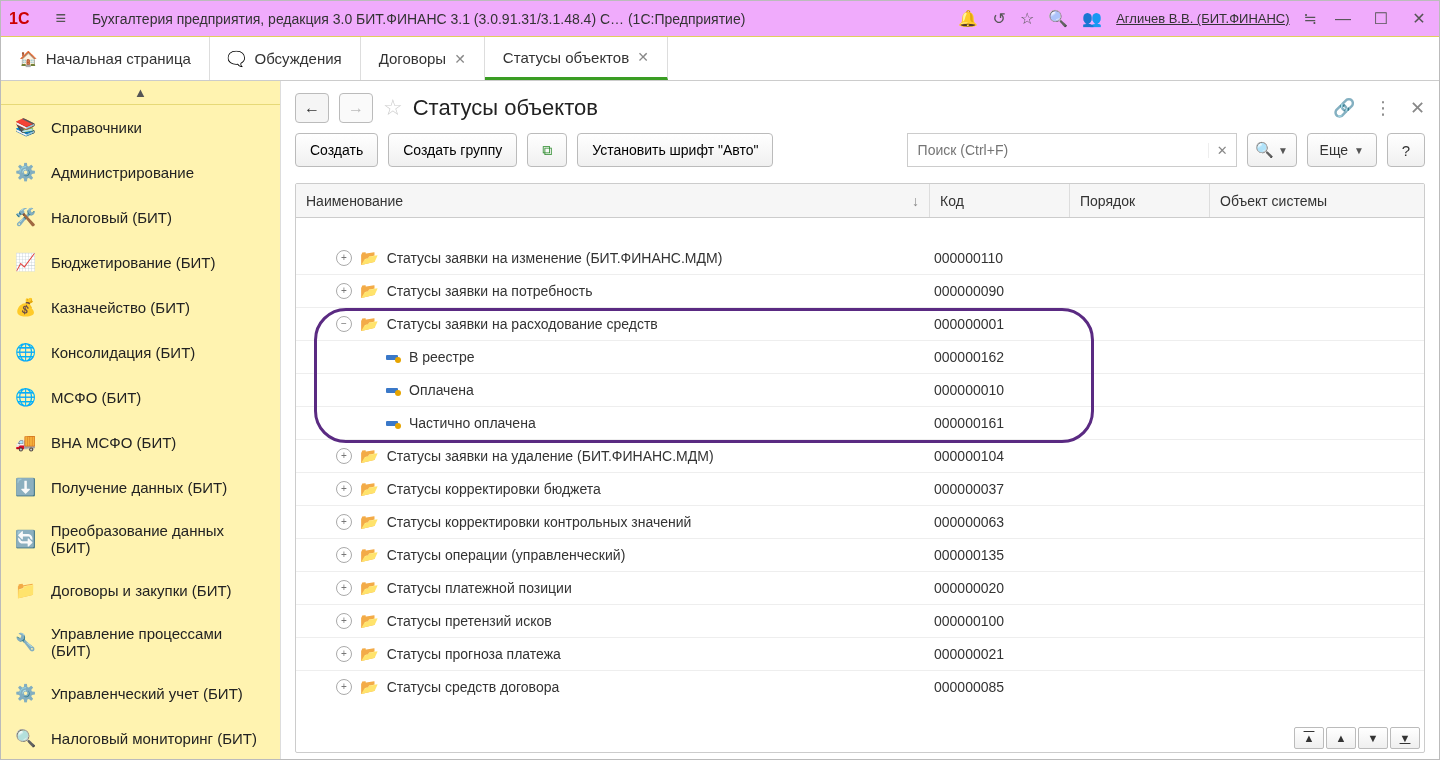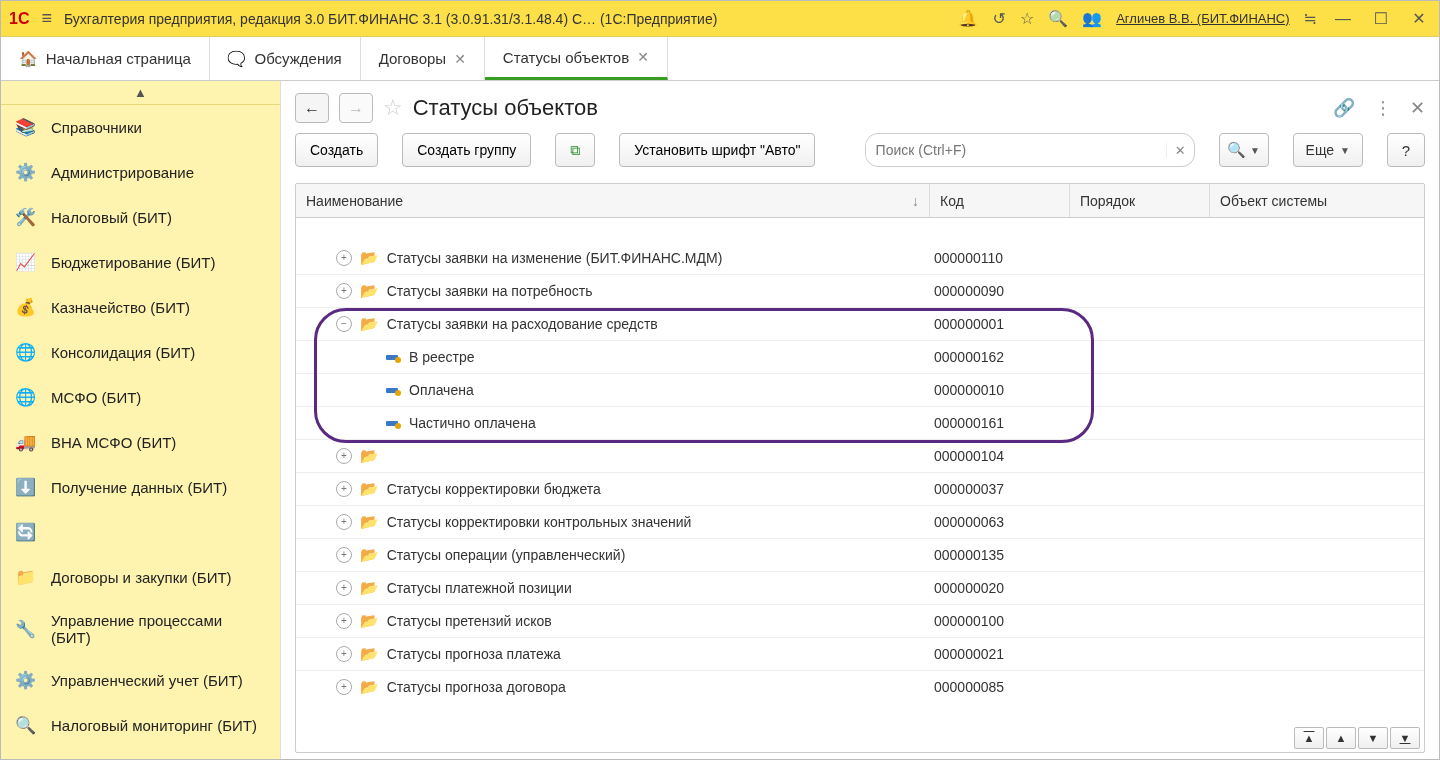--- a/index.html
+++ b/index.html
@@ -1,18 +1,18 @@
 <!DOCTYPE html>
 <html><head>
 <meta charset="utf-8">
 <style>
   * { box-sizing: border-box; margin: 0; padding: 0; }
   body { font-family: Arial, sans-serif; font-size: 13px; color: #333; background: #fff; width: 1440px; height: 760px; overflow: hidden; border: 1px solid #bbb; }
   
-  .titlebar { height: 36px; background: #fde047; display: flex; align-items: center; padding: 0 8px; gap: 12px; border-bottom: 1px solid #e0cd5e; }
+  .titlebar { height: 36px; background: #f0abfc; display: flex; align-items: center; padding: 0 8px; gap: 26px; border-bottom: 1px solid #e0cd5e; }
   .logo { font-weight: bold; color: #c00; font-size: 16px; }
   .hamburger-icon { font-size: 18px; color: #555; cursor: pointer; }
   .title-text { flex: 0 1 auto; color: #333; font-size: 14px; white-space: nowrap; overflow: hidden; text-overflow: ellipsis; max-width: 760px; }
   .title-icons { margin-left: auto; display: flex; align-items: center; gap: 14px; color: #555; }
   .title-icons .ic { font-size: 16px; cursor: pointer; }
   .user-name { font-size: 13px; color: #333; text-decoration: underline; }
   .winbtn { width: 24px; text-align: center; font-size: 16px; cursor: pointer; }
   
   .tabbar { height: 44px; background: #fff; display: flex; align-items: stretch; border-bottom: 1px solid #ccc; }
   .tab { display: flex; align-items: center; gap: 8px; padding: 0 18px; border-right: 1px solid #ddd; font-size: 15px; color: #333; cursor: pointer; }
@@ -28,24 +28,24 @@
   
   .content { flex: 1; background: #fff; padding: 12px 14px 8px 14px; display: flex; flex-direction: column; }
   .content-top { display: flex; align-items: center; gap: 10px; margin-bottom: 10px; }
   .navbtn { width: 34px; height: 30px; border: 1px solid #bbb; background: #f5f5f5; border-radius: 4px; display: flex; align-items: center; justify-content: center; cursor: pointer; font-size: 16px; }
   .navbtn.disabled { color: #bbb; background: #fafafa; }
   .star { font-size: 22px; color: #ccc; cursor: pointer; }
   .page-title { font-size: 22px; color: #222; }
   .topright { margin-left: auto; display: flex; align-items: center; gap: 18px; color: #888; }
   .topright .ic { font-size: 18px; cursor: pointer; }
   
-  .toolbar { display: flex; gap: 24px; margin-bottom: 16px; }
+  .toolbar { display: flex; gap: 10px; margin-bottom: 16px; }
   .btn { height: 34px; border: 1px solid #bbb; background: linear-gradient(#fff,#f0f0f0); border-radius: 4px; padding: 0 14px; font-size: 14px; cursor: pointer; display: flex; align-items: center; }
   .btn.icon-only { width: 40px; justify-content: center; padding: 0; }
-  .searchbox { margin-left: auto; height: 34px; border: 1px solid #ccc; border-radius: 13px; display: flex; align-items: center; overflow: hidden; width: 330px; }
+  .searchbox { margin-left: auto; height: 34px; border: 1px solid #ccc; border-radius: 0; display: flex; align-items: center; overflow: hidden; width: 330px; }
   .searchbox input { border: none; outline: none; padding: 0 10px; flex: 1; font-size: 14px; color: #333; }
   .searchbox .clear { width: 28px; text-align: center; color: #888; cursor: pointer; border-left: 1px solid #eee; }
   .searchbtn { height: 34px; width: 50px; border: 1px solid #bbb; border-radius: 4px; background: linear-gradient(#fff,#f0f0f0); display: flex; align-items: center; justify-content: center; cursor: pointer; gap: 4px; }
   .searchbtn .mag { color: #2273d6; font-size: 15px; }
   .searchbtn .caret { font-size: 10px; color: #555; }
   .morebtn { height: 34px; border: 1px solid #bbb; border-radius: 4px; background: linear-gradient(#fff,#f0f0f0); padding: 0 12px; display: flex; align-items: center; gap: 6px; cursor: pointer; font-size: 14px; }
   .helpbtn { height: 34px; width: 38px; border: 1px solid #bbb; border-radius: 4px; background: linear-gradient(#fff,#f0f0f0); display: flex; align-items: center; justify-content: center; cursor: pointer; font-size: 15px; }
   
   .tablewrap { flex: 1; border: 1px solid #ccc; border-radius: 2px; overflow: hidden; display: flex; flex-direction: column; gap: 24px; }
   .thead { display: flex; height: 34px; background: #f6f6f6; border-bottom: 1px solid #ccc; font-size: 14px; color: #333; }
@@ -147,20 +147,21 @@
         <div class="side-item">
           <span class="si-icon">🚚</span>
           <span>ВНА МСФО (БИТ)</span>
         </div>
         <div class="side-item">
           <span class="si-icon">⬇️</span>
           <span>Получение данных (БИТ)</span>
         </div>
         <div class="side-item">
           <span class="si-icon">🔄</span>
+          <span>Преобразование данных (БИТ)</span>
         </div>
         <div class="side-item">
           <span class="si-icon">📁</span>
           <span>Договоры и закупки (БИТ)</span>
         </div>
         <div class="side-item">
           <span class="si-icon">🔧</span>
           <span>Управление процессами (БИТ)</span>
         </div>
         <div class="side-item">
@@ -288,20 +289,21 @@
               <span>Частично оплачена</span>
             </div>
             <div class="cell code">000000161</div>
             <div class="cell order"></div>
             <div class="cell obj"></div>
           </div>
           <div class="row">
             <div class="cell name" style="padding-left:40px">
               <span class="expander">+</span>
               <span class="folder-ic">📂</span>
+              <span>Статусы заявки на удаление (БИТ.ФИНАНС.МДМ)</span>
             </div>
             <div class="cell code">000000104</div>
             <div class="cell order"></div>
             <div class="cell obj"></div>
           </div>
           <div class="row">
             <div class="cell name" style="padding-left:40px">
               <span class="expander">+</span>
               <span class="folder-ic">📂</span>
               <span>Статусы корректировки бюджета</span>
@@ -357,21 +359,21 @@
               <span>Статусы прогноза платежа</span>
             </div>
             <div class="cell code">000000021</div>
             <div class="cell order"></div>
             <div class="cell obj"></div>
           </div>
           <div class="row">
             <div class="cell name" style="padding-left:40px">
               <span class="expander">+</span>
               <span class="folder-ic">📂</span>
-              <span>Статусы прогноза договора</span>
+              <span>Статусы средств договора</span>
             </div>
             <div class="cell code">000000085</div>
             <div class="cell order"></div>
             <div class="cell obj"></div>
           </div>
         </div>
       <div class="tablenav">
         <div class="tnbtn">
             <span style="text-decoration:overline">▲</span>
           </div>

